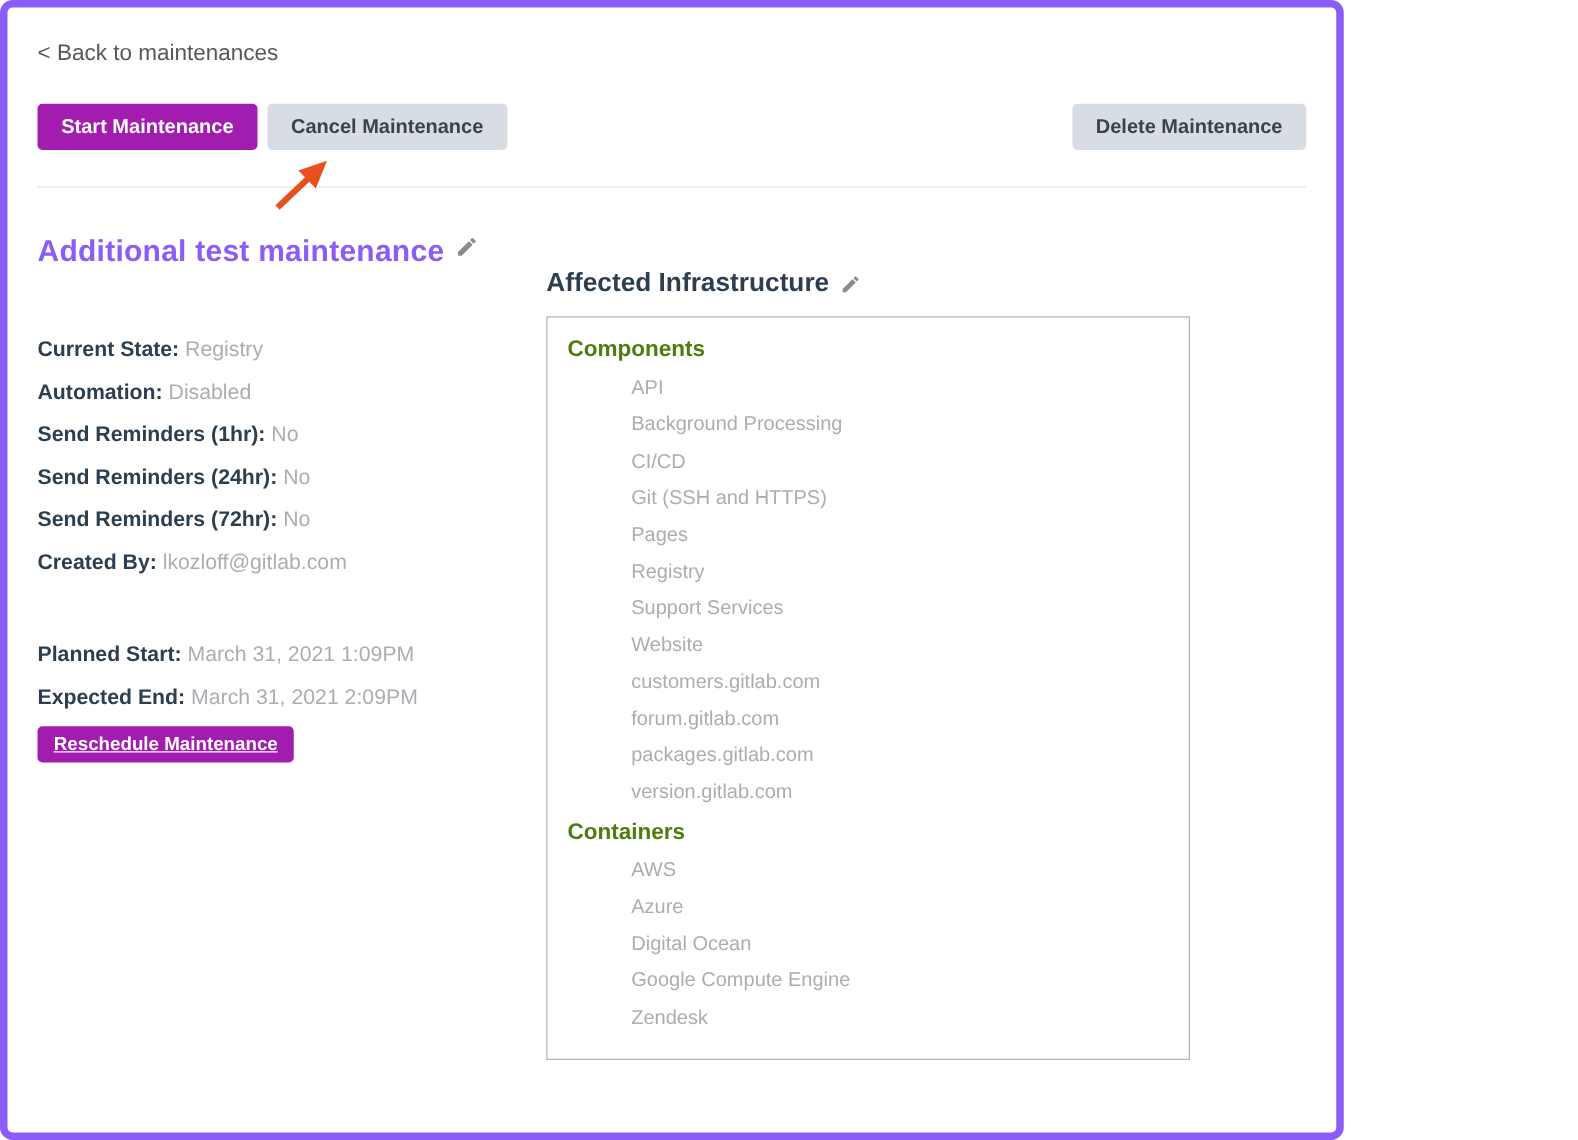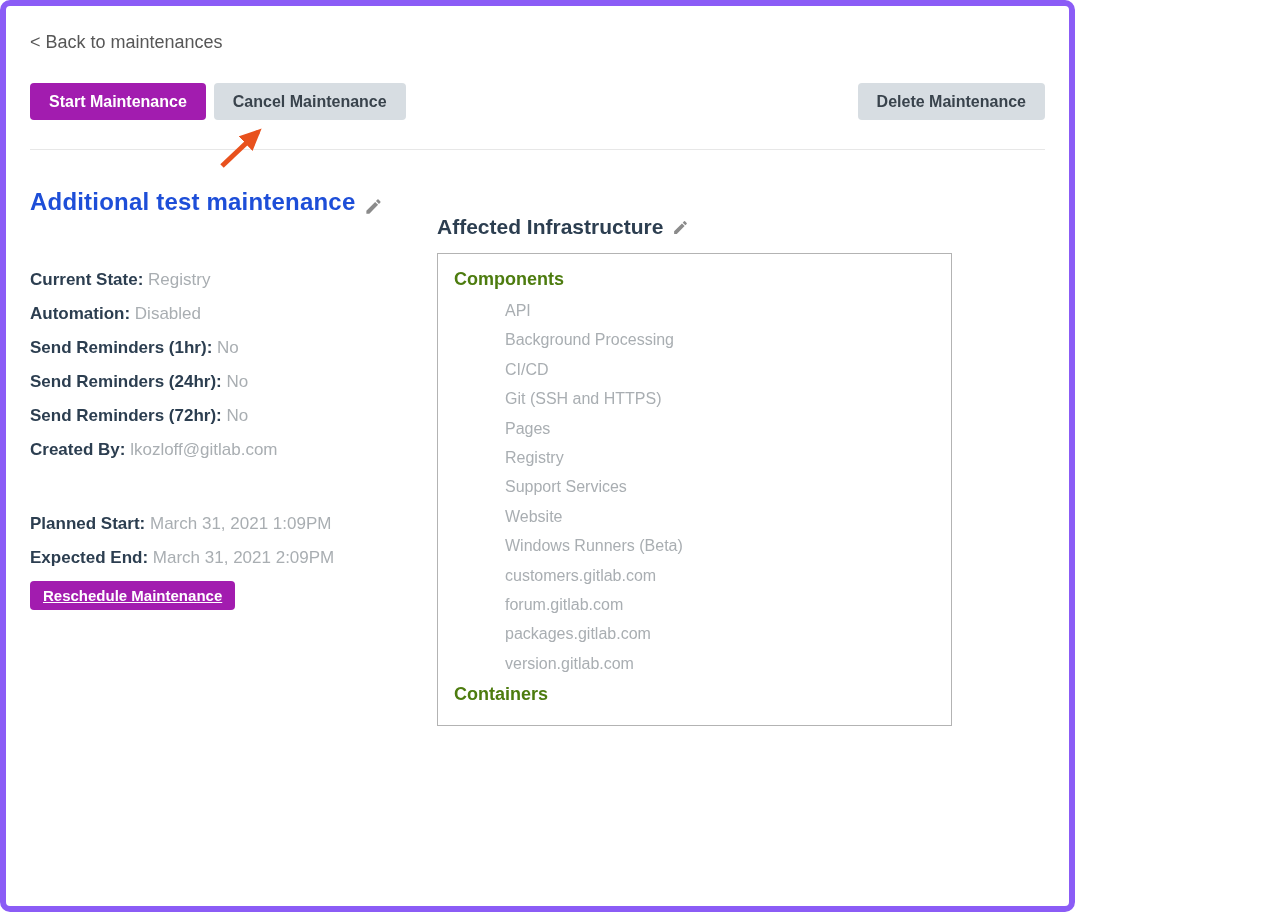--- a/index.html
+++ b/index.html
@@ -73,24 +73,24 @@
   
   .content {
     display: flex;
     margin-top: 38px;
   }
   .left-col { flex: 1; }
   .right-col { width: 515px; margin-right: 93px; }
   h1.page-title {
     font-size: 24px;
     font-weight: 800;
-    color: #1d4ed8;
+    color: #8b5cf6;
     letter-spacing: 0.2px;
     display: flex;
-    align-items: flex-end;
+    align-items: flex-start;
     gap: 9px;
   }
   h2.infra-title {
     font-size: 21px;
     font-weight: 800;
     color: #2c3e50;
     margin-top: 27px;
     display: flex;
     align-items: center;
     gap: 9px;
@@ -222,24 +222,30 @@
         <div class="group-title">Components</div>
         <ul class="infra-list">
           <li>API</li>
           <li>Background Processing</li>
           <li>CI/CD</li>
           <li>Git (SSH and HTTPS)</li>
           <li>Pages</li>
           <li>Registry</li>
           <li>Support Services</li>
           <li>Website</li>
-          <li>Windows Runners (Beta)</li>
           <li>customers.gitlab.com</li>
           <li>forum.gitlab.com</li>
           <li>packages.gitlab.com</li>
           <li>version.gitlab.com</li>
         </ul>
         <div class="group-title">Containers</div>
+        <ul class="infra-list">
+          <li>AWS</li>
+          <li>Azure</li>
+          <li>Digital Ocean</li>
+          <li>Google Compute Engine</li>
+          <li>Zendesk</li>
+        </ul>
       </div>
     </div>
 
   </div>
 </div>
 
 </body></html>

